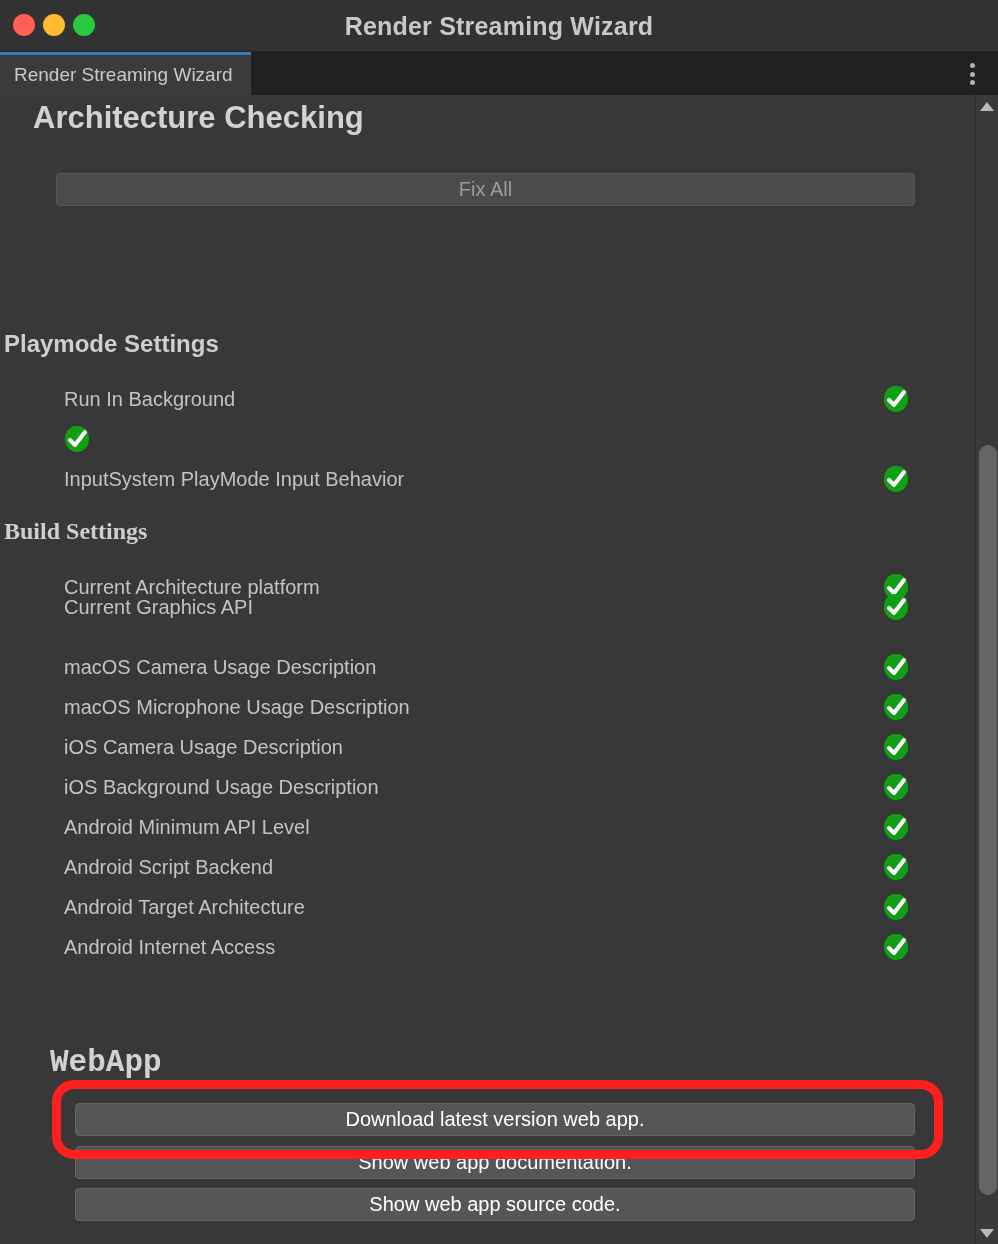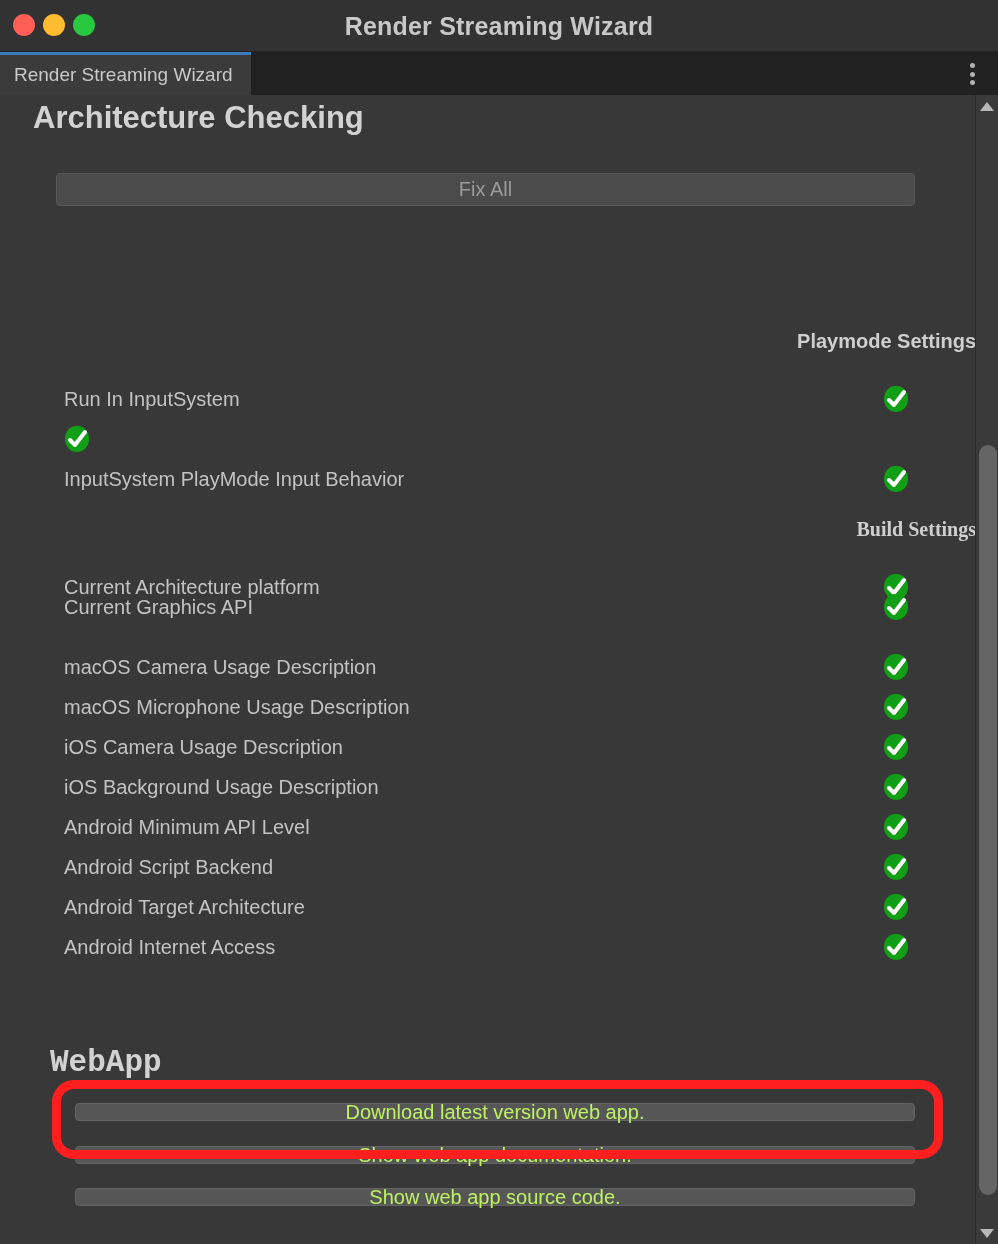--- a/index.html
+++ b/index.html
@@ -136,25 +136,25 @@
     color: #9b9b9b;
     font-size: 20px;
     display: flex;
     align-items: center;
     justify-content: center;
     cursor: default;
   }
 
   .section-head {
     position: absolute;
-    left: 16px;
+    left: 4px;
     width: 960px;
-    text-align: right;
+    text-align: left;
     color: #cfcfcf;
-    font-size: 20px;
+    font-size: 24px;
     font-weight: bold;
   }
   .section-head.playmode { top: 235px; }
   .section-head.build    { top: 423px; font-family: Liberation Serif, serif; }
 
   .row {
     position: absolute;
     left: 64px;
     width: 845px;
     height: 32px;
@@ -189,26 +189,26 @@
     left: 50px; top: 950px;
     color: #d2d2d2;
     font-size: 31px;
     font-weight: bold;
     font-family: Liberation Mono, monospace;
   }
 
   .wbtn {
     position: absolute;
     left: 75px;
-    width: 840px; height: 18px;
+    width: 840px; height: 33px;
     background: #565656;
     border: 1px solid #646464;
     border-radius: 4px;
     box-sizing: border-box;
-    color: #bef264;
+    color: #ffffff;
     font-size: 20px;
     display: flex;
     align-items: center;
     justify-content: center;
     cursor: default;
   }
   .wbtn.b1 { top: 1008px; }
   .wbtn.b2 { top: 1051px; }
   .wbtn.b3 { top: 1093px; }
 
@@ -291,21 +291,21 @@
 
       <div class="page-title">Architecture Checking</div>
 
       <div class="fixall">
         <span>Fix All</span>
       </div>
 
       <div class="section-head playmode">Playmode Settings</div>
 
       <div class="row" style="top:288px">
-        <span class="label">Run In InputSystem</span>
+        <span class="label">Run In Background</span>
         <span class="check">
           <span class="blob" style="background: rgb(17, 160, 21);"></span>
           <svg width="26" height="27" viewBox="0 0 26 27">
               <path d="M6 14 L11 19 L21 6" stroke="#ffffff" stroke-width="4" fill="none" stroke-linecap="round" stroke-linejoin="round"></path>
             </svg>
         </span>
       </div>
       <div class="row" style="top:328px">
         <span class="check">
           <span class="blob" style="background: rgb(17, 160, 21);"></span>

